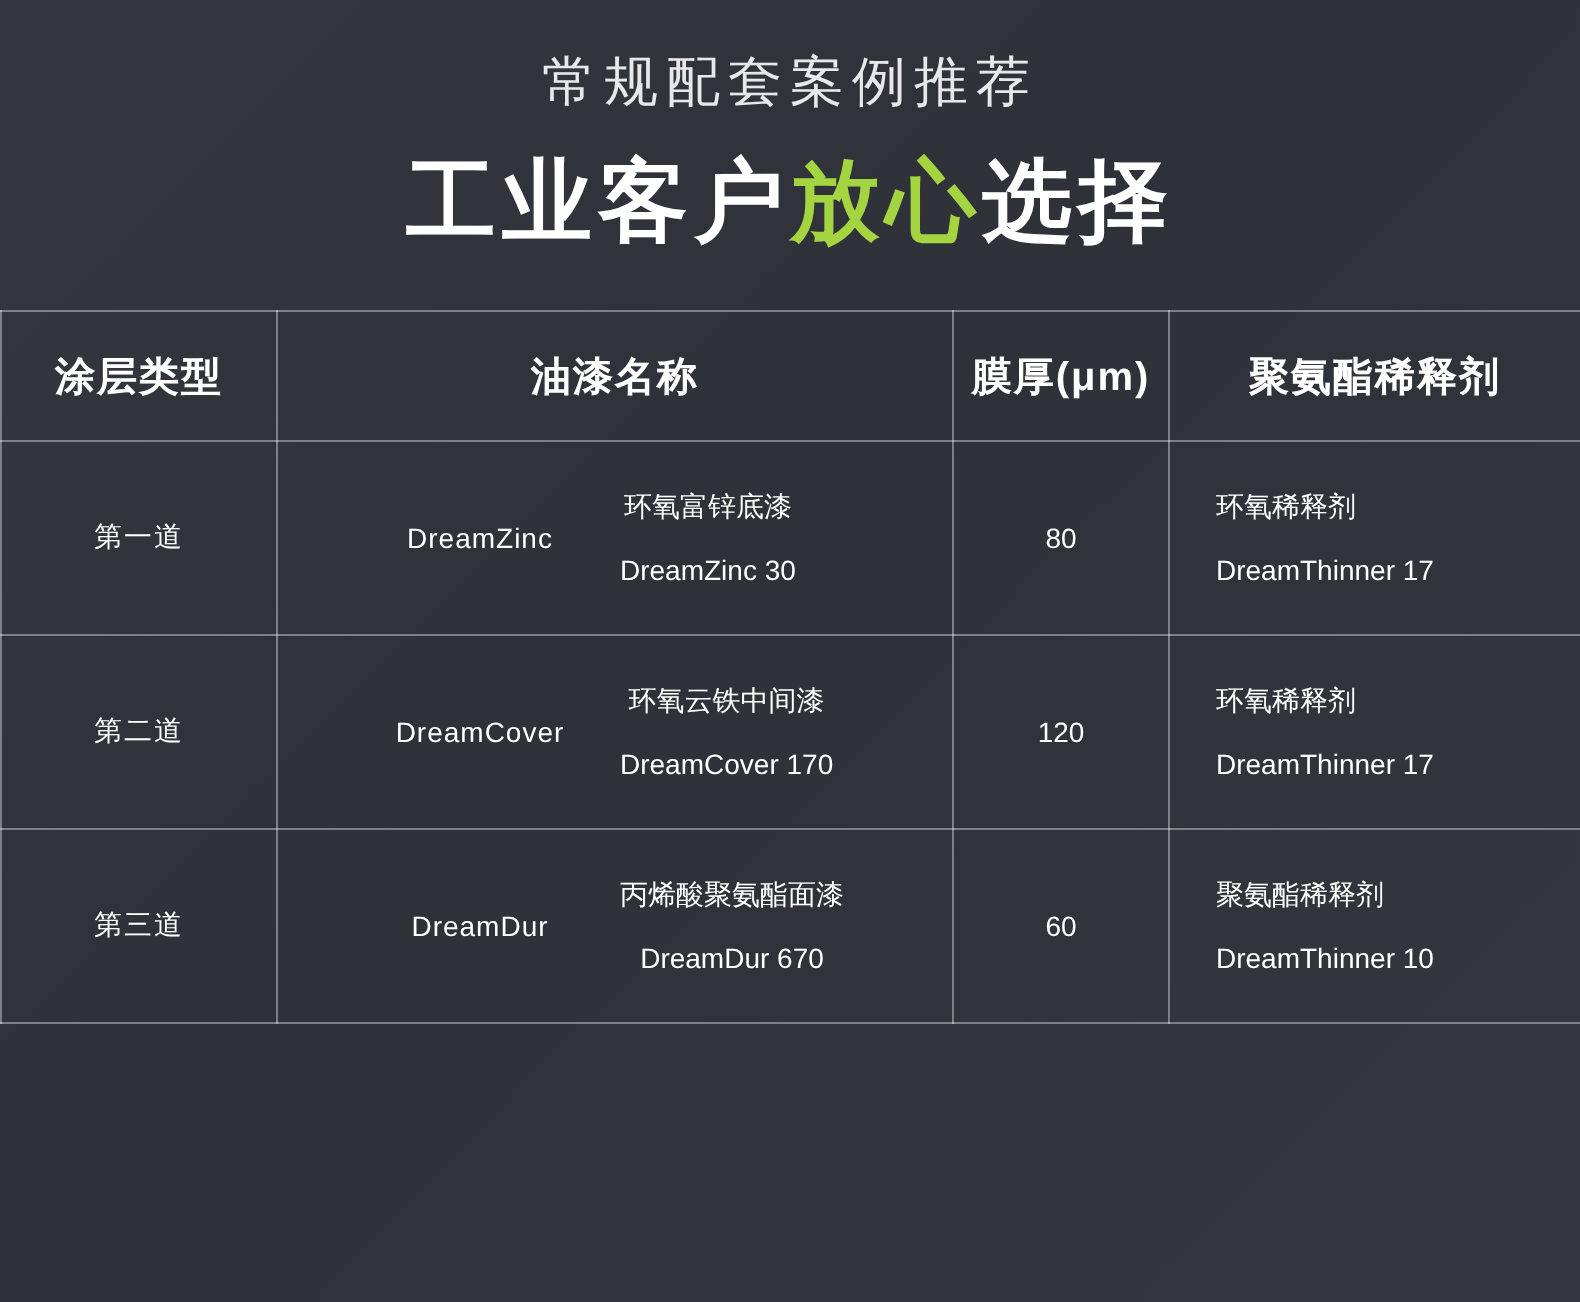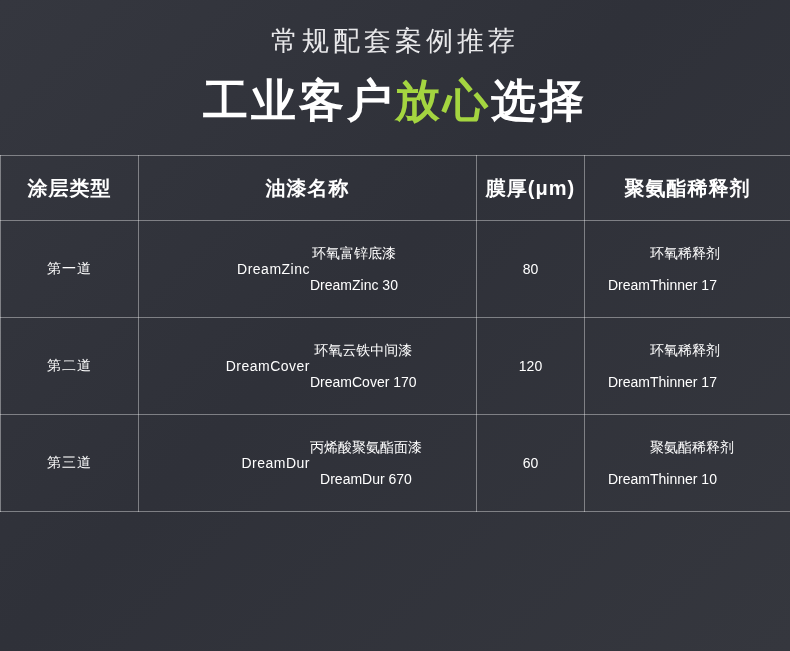--- a/index.html
+++ b/index.html
@@ -85,35 +85,35 @@
     display: flex;
     flex-direction: row;
     align-items: center;
     justify-content: flex-start;
     height: 100%;
     box-sizing: border-box;
     padding-left: 30px;
   }
   .brand-col {
     width: 140px;
-    text-align: right;
+    text-align: center;
     font-size: 14px;
     letter-spacing: 0.5px;
   }
   .detail-col {
     text-align: center;
     font-size: 14px;
   }
   .detail-col .line1 { margin-bottom: 14px; }
   .thinner-col {
     text-align: left;
     padding-left: 22px;
     box-sizing: border-box;
   }
-  .thinner-col .line1 { margin-bottom: 14px; margin-left: 42px; }
+  .thinner-col .line1 { margin-bottom: 14px; }
   .stage-cell {
     font-size: 14px;
     letter-spacing: 1px;
   }
   .thickness-cell {
     font-size: 14px;
   }
   .total-row td {
     height: 62px;
     font-size: 19px;

